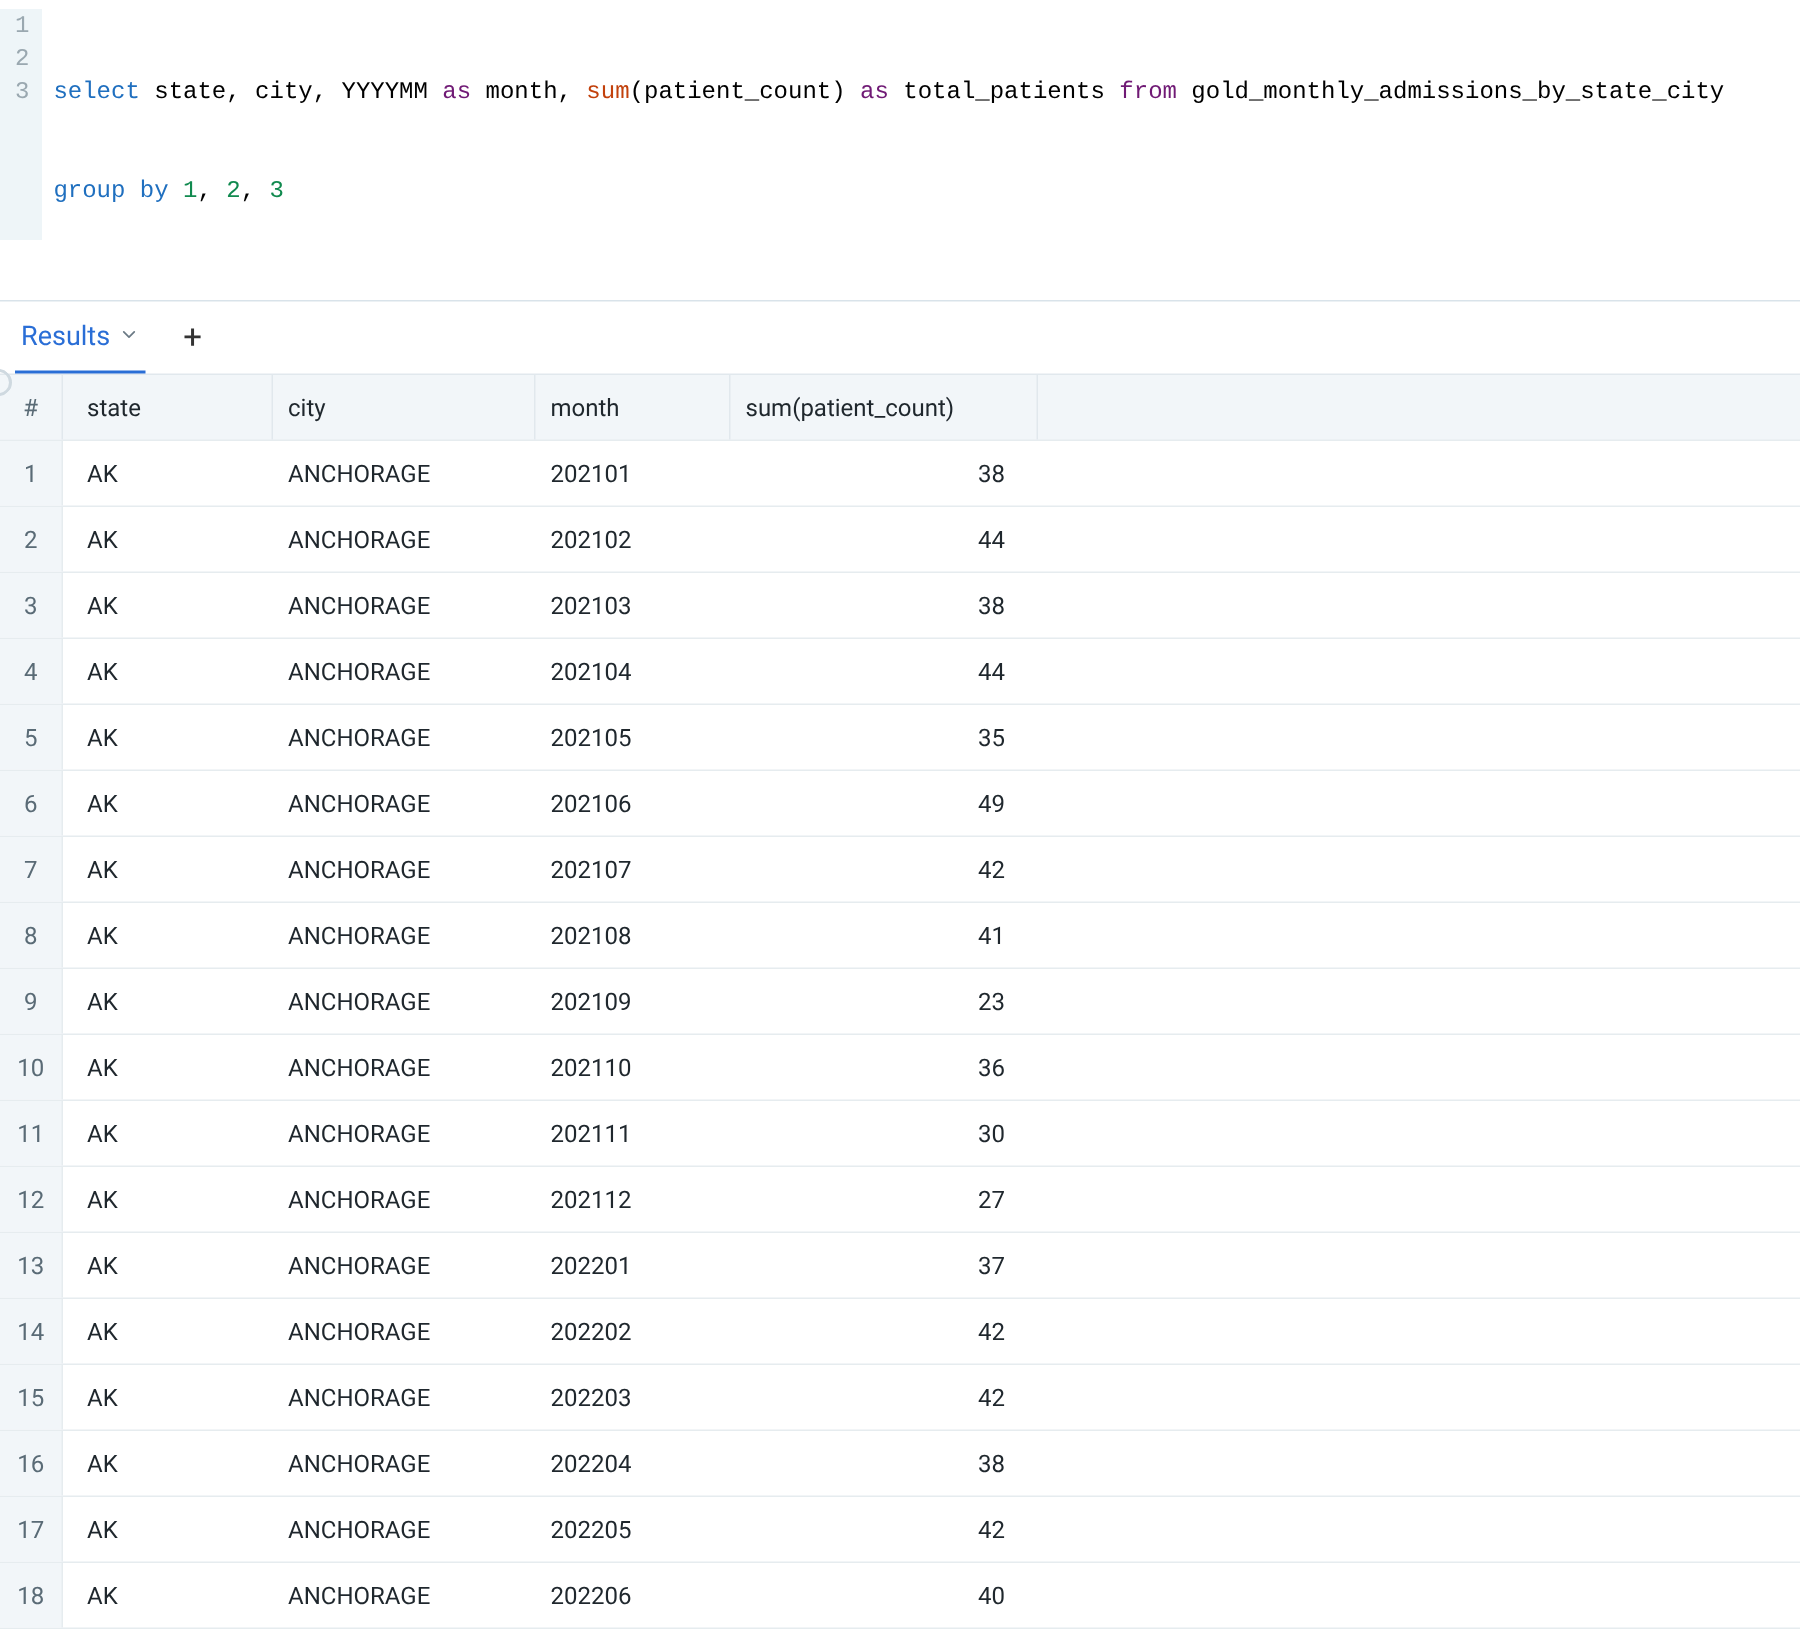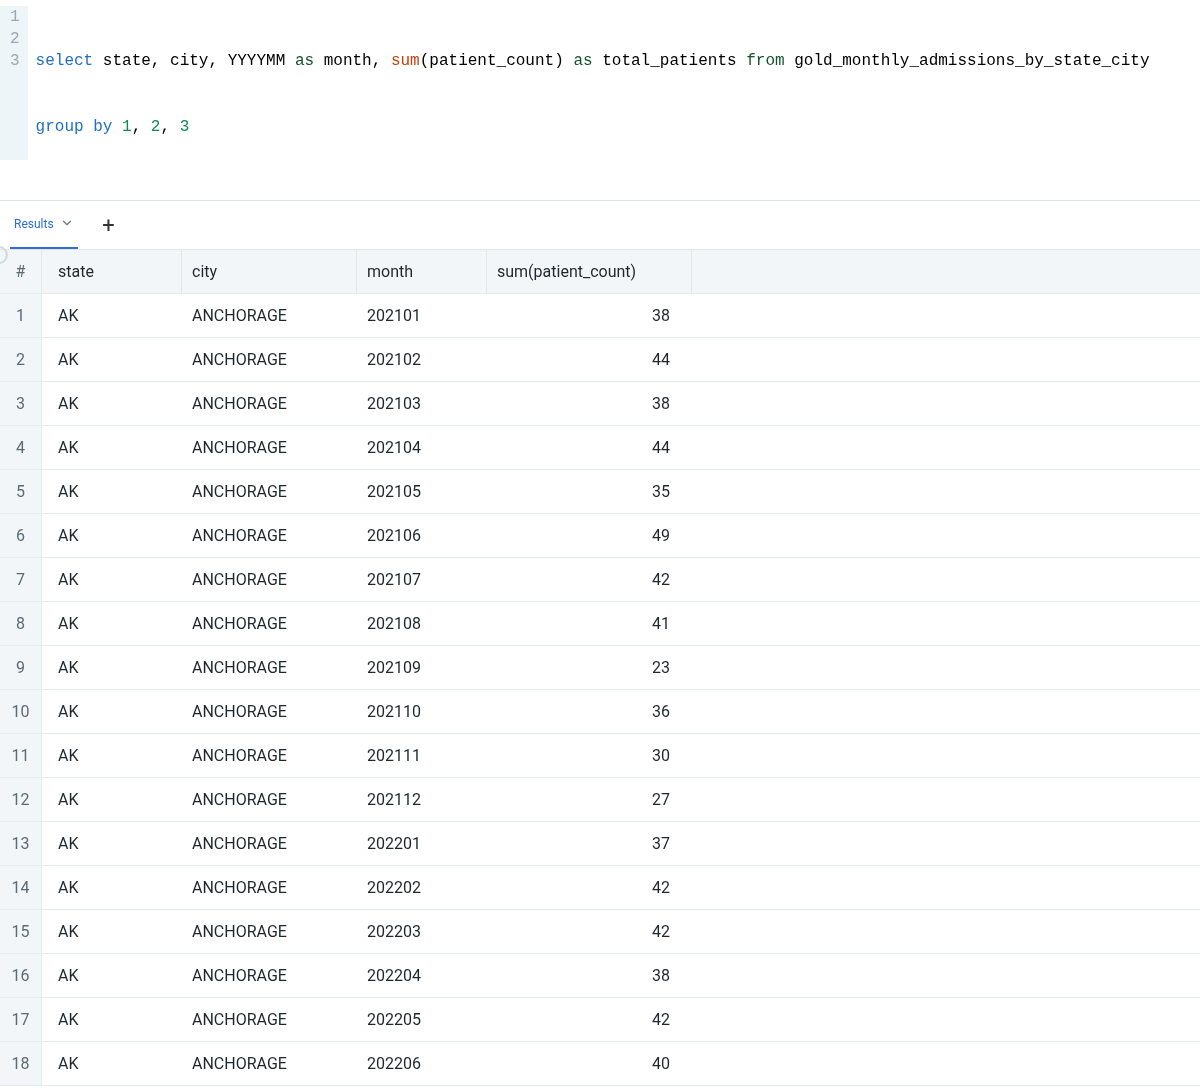--- a/index.html
+++ b/index.html
@@ -30,21 +30,21 @@
     padding: 0 8px 0 10px;
     user-select: none;
   }
   .gutter div { height: 22px; }
   .code {
     padding-left: 8px;
     white-space: pre;
   }
   .code-line { height: 22px; }
   .kw   { color: #1f6fbf; }   
-  .kw2  { color: #14532d; }   
+  .kw2  { color: #701a75; }   
   .fn   { color: #c2410c; }   
   .id   { color: #000; }
   .num  { color: #118a4f; }
   .pun  { color: #000; }
   .cursor {
     display: inline-block;
     width: 0;
     border-left: 1px solid #333;
     height: 18px;
     vertical-align: middle;
@@ -64,21 +64,21 @@
     align-items: center;
     height: 48px;
     padding-left: 10px;
     gap: 18px;
   }
   .tab {
     display: flex;
     align-items: center;
     gap: 6px;
     height: 100%;
-    font-size: 12px;
+    font-size: 18px;
     color: #2a6ed6;
     border-bottom: 2px solid #2a6ed6;
     padding: 0 4px;
     cursor: pointer;
   }
   .tab .chev { color: #6b7a85; }
   .add-tab {
     font-size: 22px;
     color: #333;
     cursor: pointer;

